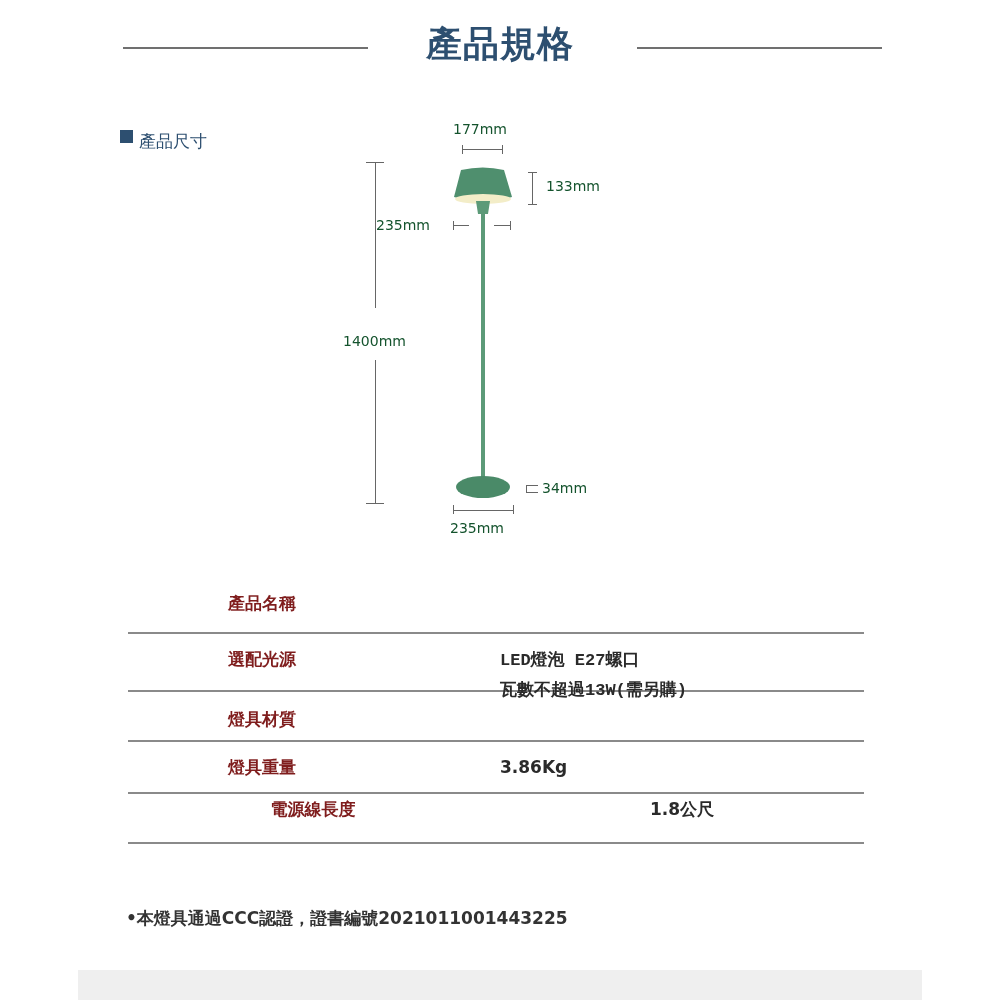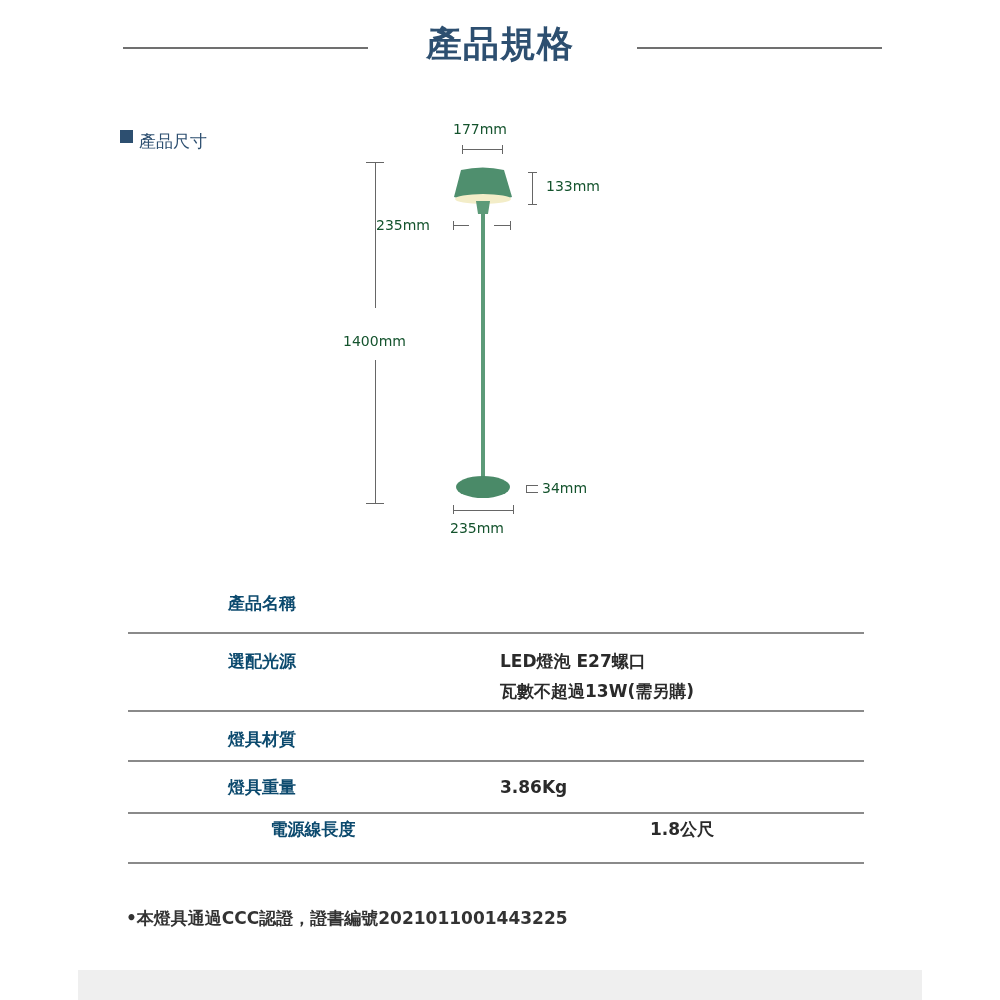--- a/index.html
+++ b/index.html
@@ -11,21 +11,21 @@
            font-size:36px; font-weight:bold; color:#2d4f70; letter-spacing:1px; }
   .section-label { position:absolute; left:120px; top:130px; font-size:17px; color:#2d4f70; display:flex; align-items:flex-start; }
   .section-label .sq { width:13px; height:13px; background:#2d4f70; margin-right:6px; display:inline-block; }
   .dim { position:absolute; font-size:14px; color:#14532d; white-space:nowrap; }
   .hline { position:absolute; height:1px; background:#666; }
   .vline { position:absolute; width:1px; background:#666; }
   .tick-v { position:absolute; width:1px; height:9px; background:#666; }
   .tick-h { position:absolute; height:1px; width:9px; background:#666; }
   .specs { position:absolute; left:128px; top:588px; width:736px; }
   .row { position:relative; border-bottom:2px solid #8a8a8a; display:flex; }
-  .row .k { width:270px; padding-left:100px; box-sizing:border-box; font-size:17px; font-weight:bold; color:#0c4a6e; }
+  .row .k { width:270px; padding-left:100px; box-sizing:border-box; font-size:17px; font-weight:bold; color:#7f1d1d; }
   .row .v { flex:1; padding-left:102px; font-size:17px; font-weight:bold; color:#2a2a2a; line-height:30px; }
   .row .k { line-height:30px; }
   .note { position:absolute; left:126px; top:907px; font-size:17px; color:#333; font-weight:bold; }
   .bottom-band { position:absolute; left:78px; top:970px; width:844px; height:30px; background:#efefef; }
 </style>
 </head>
 <body>
 
 <div class="title-line" style="left:123px; width:245px;"></div>
 <div class="title">產品規格</div>
@@ -79,21 +79,21 @@
   <div class="hline" style="left:453px; top:510px; width:60px;"></div>
   <div class="tick-v" style="left:453px; top:505px;"></div>
   <div class="tick-v" style="left:513px; top:505px;"></div>
   <div class="dim" style="left:450px; top:520px;">235mm</div>
 </div>
 
 <div class="specs">
   <div class="row" style="height:44px;">
     <div class="k">產品名稱</div>
   </div>
-  <div class="row" style="height:78px; padding-top:12px; box-sizing:border-box;">
+  <div class="row" style="height:58px; padding-top:12px; box-sizing:border-box;font-family:Liberation Mono, monospace;">
     <div class="k">選配光源</div>
     <div class="v">
       <div>LED燈泡 E27螺口</div>
       <div>瓦數不超過13W(需另購)</div>
     </div>
   </div>
   <div class="row" style="height:50px; padding-top:12px; box-sizing:border-box;">
     <div class="k">燈具材質</div>
   </div>
   <div class="row" style="height:52px; padding-top:10px; box-sizing:border-box;">

